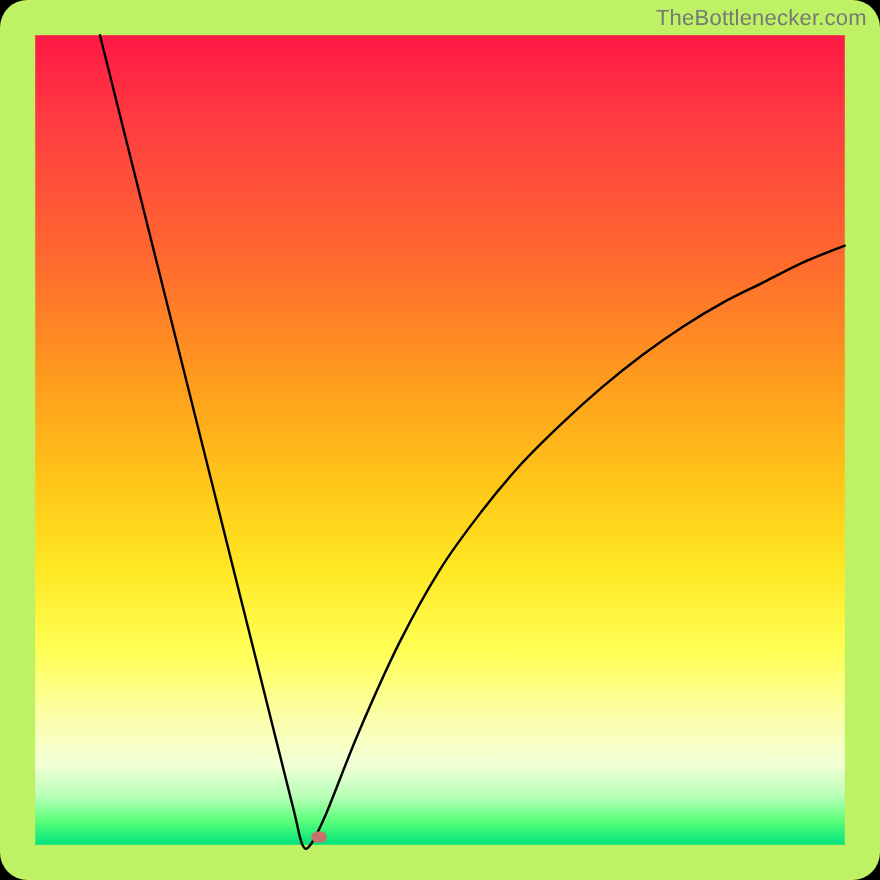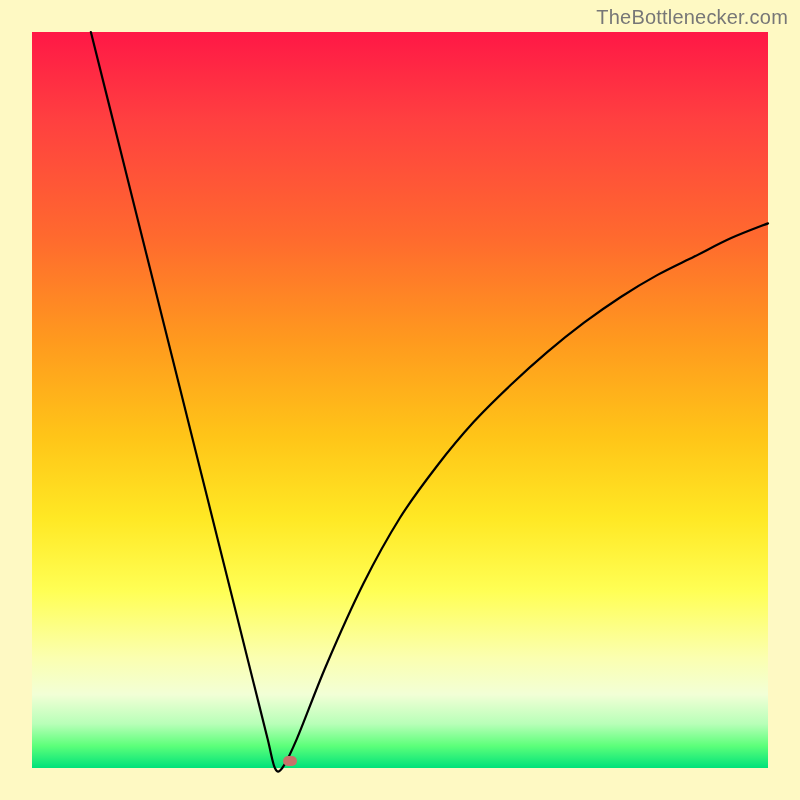--- a/index.html
+++ b/index.html
@@ -8,21 +8,22 @@
     width: 800px;
     height: 800px;
     background: #000;
     font-family: Arial, Helvetica, sans-serif;
     overflow: hidden;
   }
   .frame {
     position: relative;
     width: 800px;
     height: 800px;
-    background: #fef9c3;
+    background: #bef264;
+    border-radius: 25px;
   }
   .plot {
     position: absolute;
     left: 32px;
     top: 32px;
     width: 736px;
     height: 736px;
     background: linear-gradient(
       to bottom,
       #ff1846 0%,

